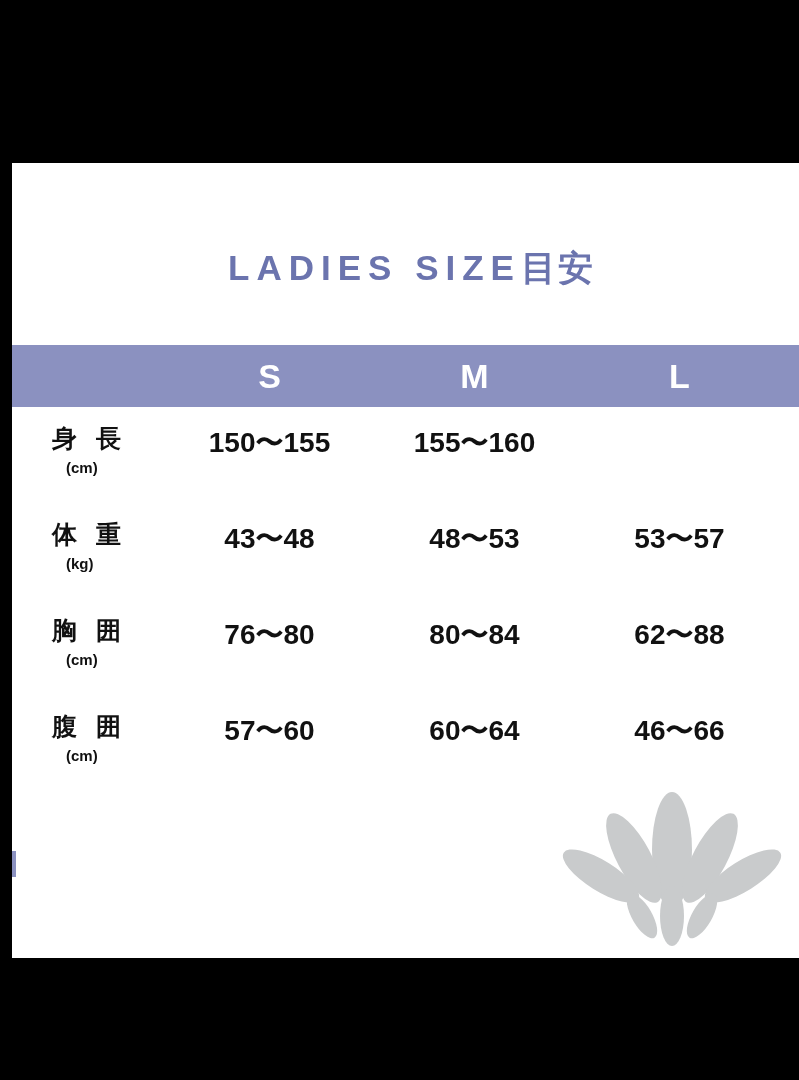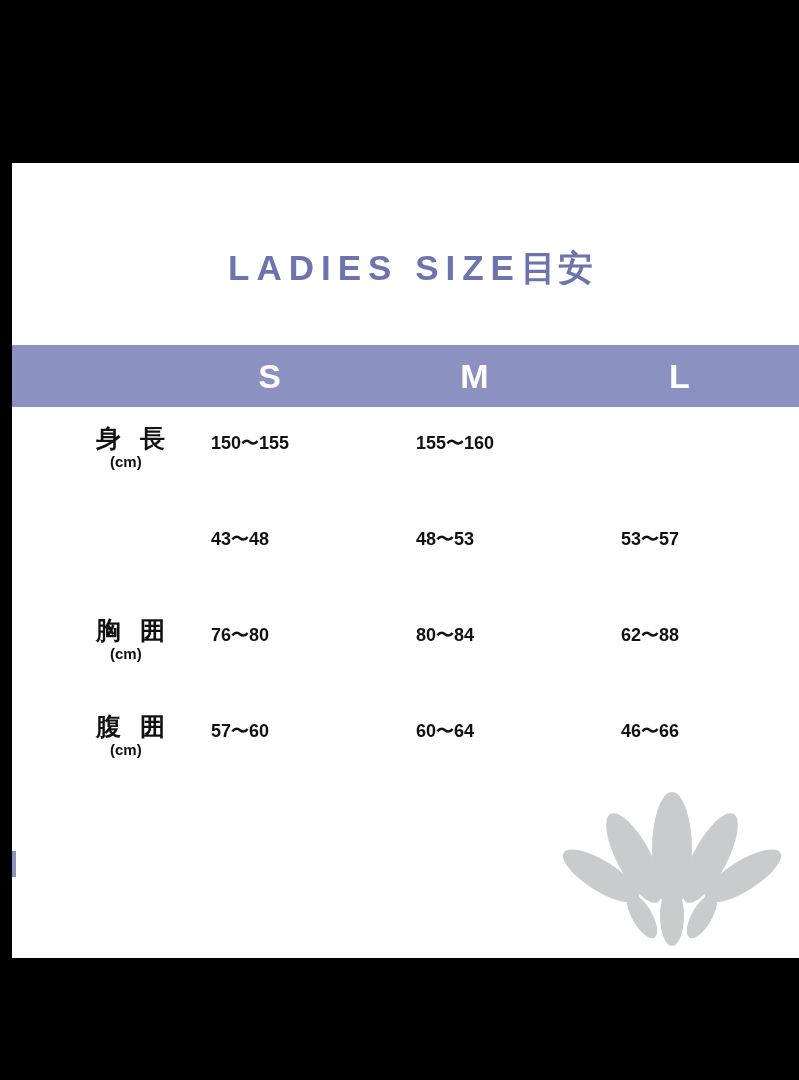--- a/index.html
+++ b/index.html
@@ -63,21 +63,20 @@
   }
   .hcell.c1 { left: 155px; width: 205px; }
   .hcell.c2 { left: 360px; width: 205px; }
   .hcell.c3 { left: 565px; width: 205px; }
 
   .rows {
     position: absolute;
     left: 0;
     top: 244px;
     width: 720px;
-    padding-left: 44px;
   }
   .row {
     position: relative;
     height: 96px;
   }
   .rowlabel {
     position: absolute;
     left: 40px;
     top: 18px;
     width: 120px;
@@ -88,31 +87,32 @@
     display: block;
     font-size: 25px;
     font-weight: bold;
     letter-spacing: 6px;
     line-height: 1.1;
   }
   .rowlabel .unit {
     display: block;
     font-size: 15px;
     font-weight: bold;
-    margin-top: 0;
+    margin-top: 6px;
     margin-left: 14px;
     letter-spacing: 0px;
   }
   .cell {
     position: absolute;
     top: 16px;
     height: 40px;
     line-height: 40px;
+    text-align: center;
     color: #111111;
-    font-size: 18px;
+    font-size: 28px;
     font-weight: bold;
     white-space: nowrap;
   }
   .cell.c1 { left: 155px; width: 205px; }
   .cell.c2 { left: 360px; width: 205px; }
   .cell.c3 { left: 565px; width: 205px; }
 
   .watermark {
     position: absolute;
     right: 24px;
@@ -154,20 +154,24 @@
       <div class="row">
         <div class="rowlabel">
           <span class="name">身 長</span>
           <span class="unit">(cm)</span>
         </div>
         <div class="cell c1">150〜155</div>
         <div class="cell c2">155〜160</div>
       </div>
 
       <div class="row">
+        <div class="rowlabel">
+          <span class="name">体 重</span>
+          <span class="unit">(kg)</span>
+        </div>
         <div class="cell c1">43〜48</div>
         <div class="cell c2">48〜53</div>
         <div class="cell c3">53〜57</div>
       </div>
 
       <div class="row">
         <div class="rowlabel">
           <span class="name">胸 囲</span>
           <span class="unit">(cm)</span>
         </div>

